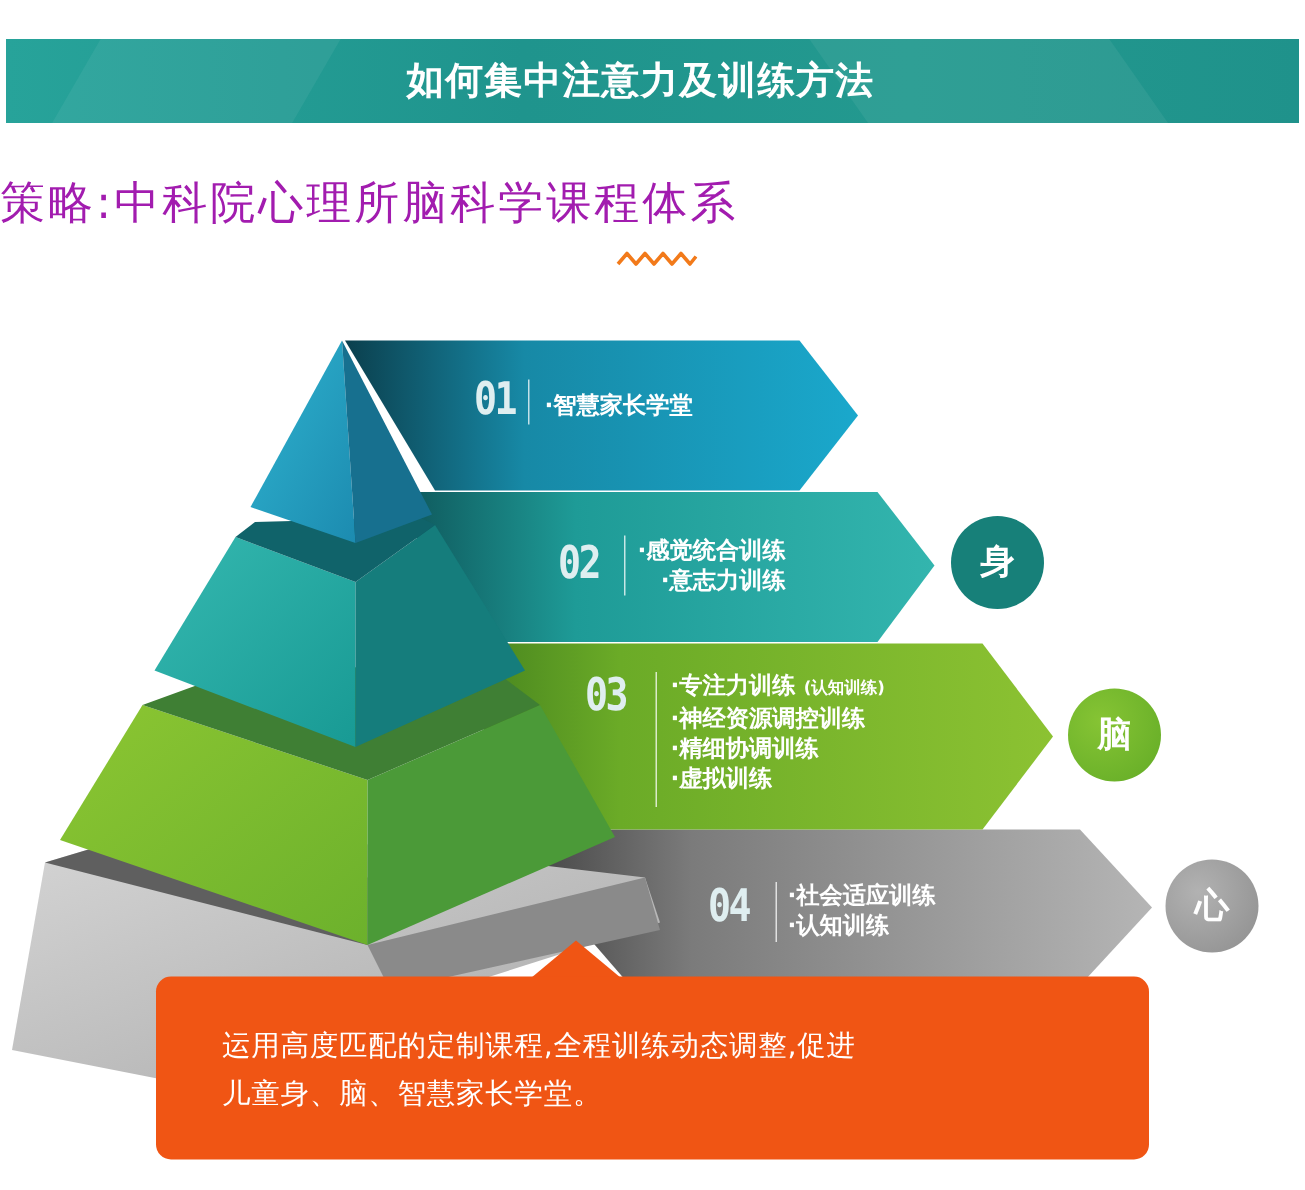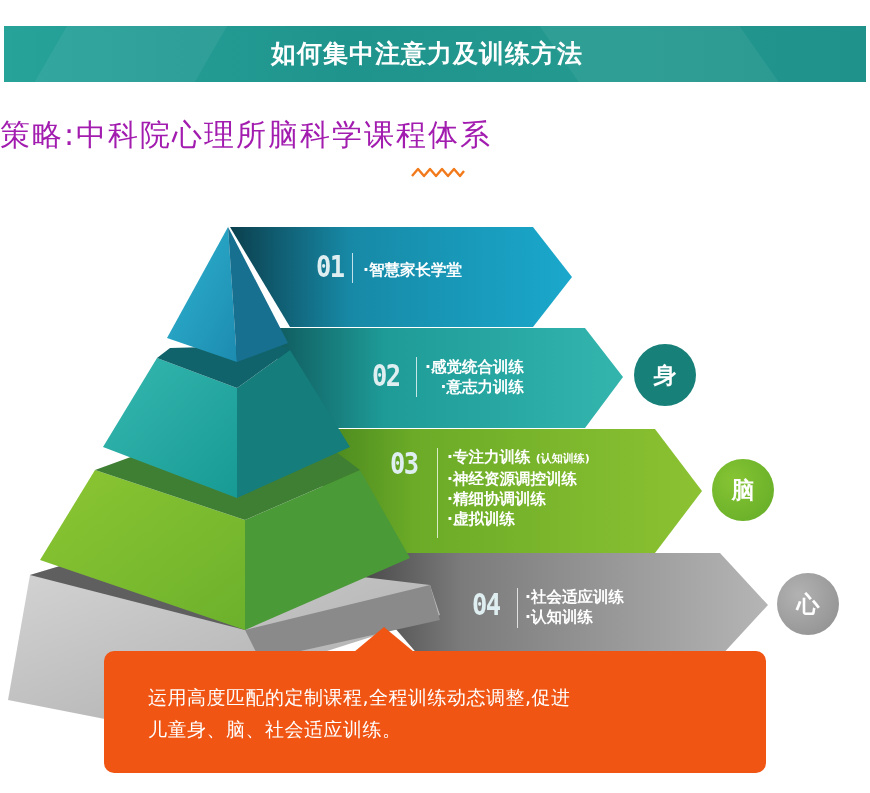--- a/index.html
+++ b/index.html
@@ -140,15 +140,15 @@
 </div>
 
 <div class="circle" style="left:634px;top:344px;background:#178079;">身</div>
 <div class="circle" style="left:712px;top:459px;background:radial-gradient(circle at 35% 35%, #86c434, #62ab26);">脑</div>
 <div class="circle" style="left:777px;top:573px;background:radial-gradient(circle at 35% 35%, #b2b2b2, #8d8d8d);">心</div>
 
 <div class="callout-pointer"></div>
 <div class="callout">
   <div class="callout-text">
     <div>运用高度匹配的定制课程,全程训练动态调整,促进</div>
-    <div>儿童身、脑、社会适应训练。</div>
+    <div>儿童身、脑、智慧家长学堂。</div>
   </div>
 </div>
 
 </body></html>

